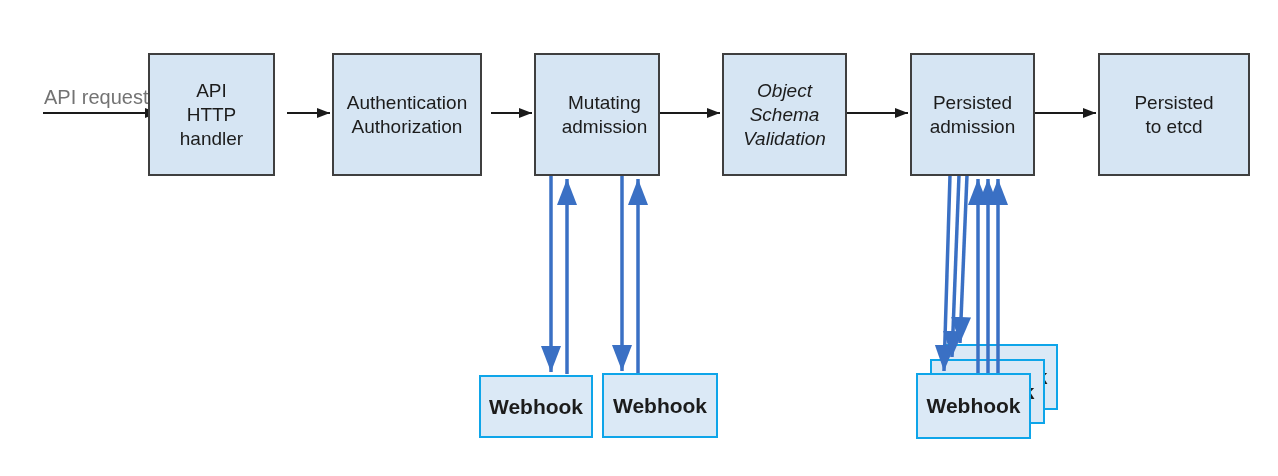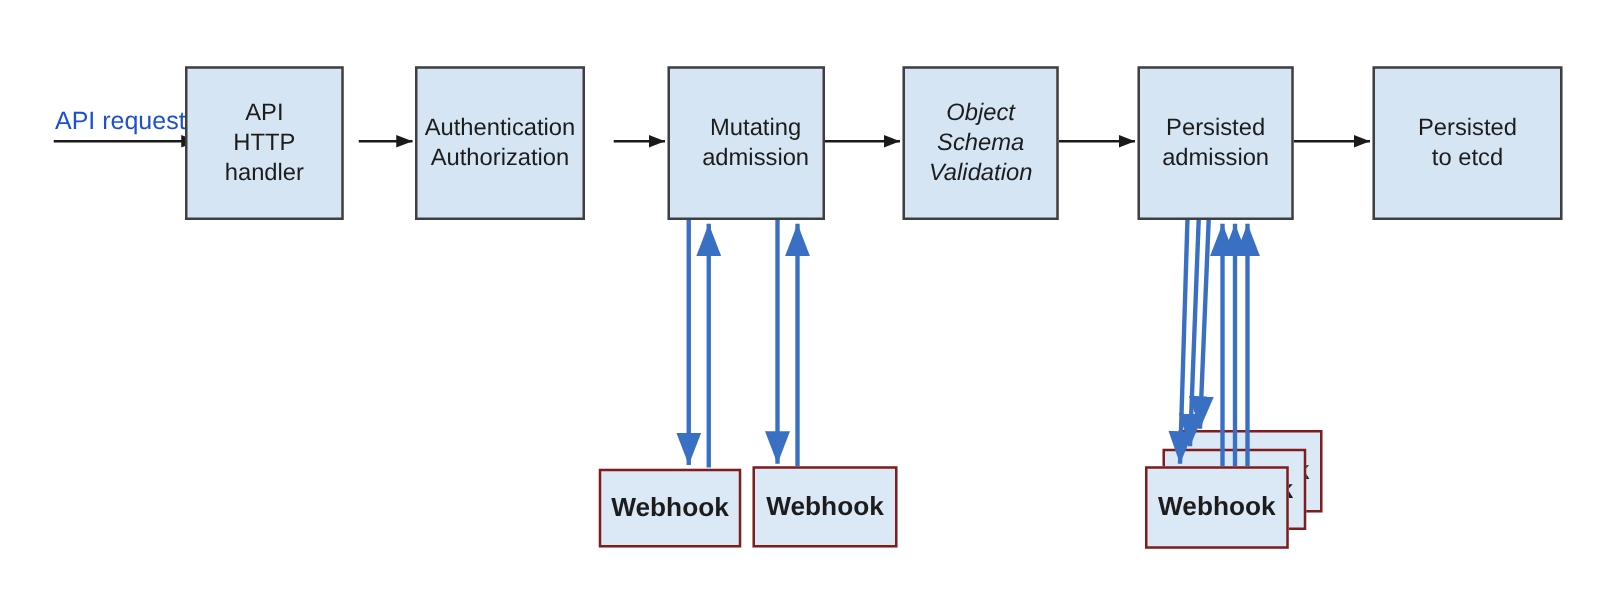--- a/index.html
+++ b/index.html
@@ -36,40 +36,40 @@
   }
   .node-label {
     white-space: pre-line;
     font-size: 19px;
     line-height: 24px;
     color: #1c1c1c;
   }
   .webhook {
     position: absolute;
     background: #dbe9f6;
-    border: 2px solid #7f1d1d;
+    border: 2px solid #0ea5e9;
     box-sizing: border-box;
     display: flex;
     align-items: center;
     justify-content: center;
     text-align: center;
   }
   .webhook-label {
     font-size: 21px;
     font-weight: bold;
     color: #1c1c1c;
   }
   .wh-front { z-index: 3; }
   .wh-back  { z-index: 1; }
   .request-label {
     position: absolute;
     left: 44px;
     top: 86px;
     font-size: 20px;
-    color: #1d4ed8;
+    color: #737373;
     z-index: 3;
   }
   .bk-line { stroke: #1a1a1a; stroke-width: 2; }
   .bl-line { stroke: #3a70c4; stroke-width: 3.5; }
 </style>
 </head>
 <body>
 
 <div class="canvas">
 
@@ -110,21 +110,21 @@
     <line class="bl-line" x1="998" y1="373" x2="998" y2="179" marker-end="url(#bl-head)" stroke="#3a70c4"></line>
   </svg>
 
   <div class="request-label">API request</div>
 
   <div class="node" style="left:148px; width:127px;">
     <span class="node-label">API
 HTTP
 handler</span>
   </div>
-  <div class="node" style="left:332px; width:136px;">
+  <div class="node" style="left:332px; width:150px;">
     <span class="node-label">Authentication
 Authorization</span>
   </div>
   <div class="node" style="left:534px; width:126px;padding-left:15px;">
     <span class="node-label">Mutating
 admission</span>
   </div>
   <div class="node" style="left:722px; width:125px;font-style:italic;">
     <span class="node-label">Object
 Schema

